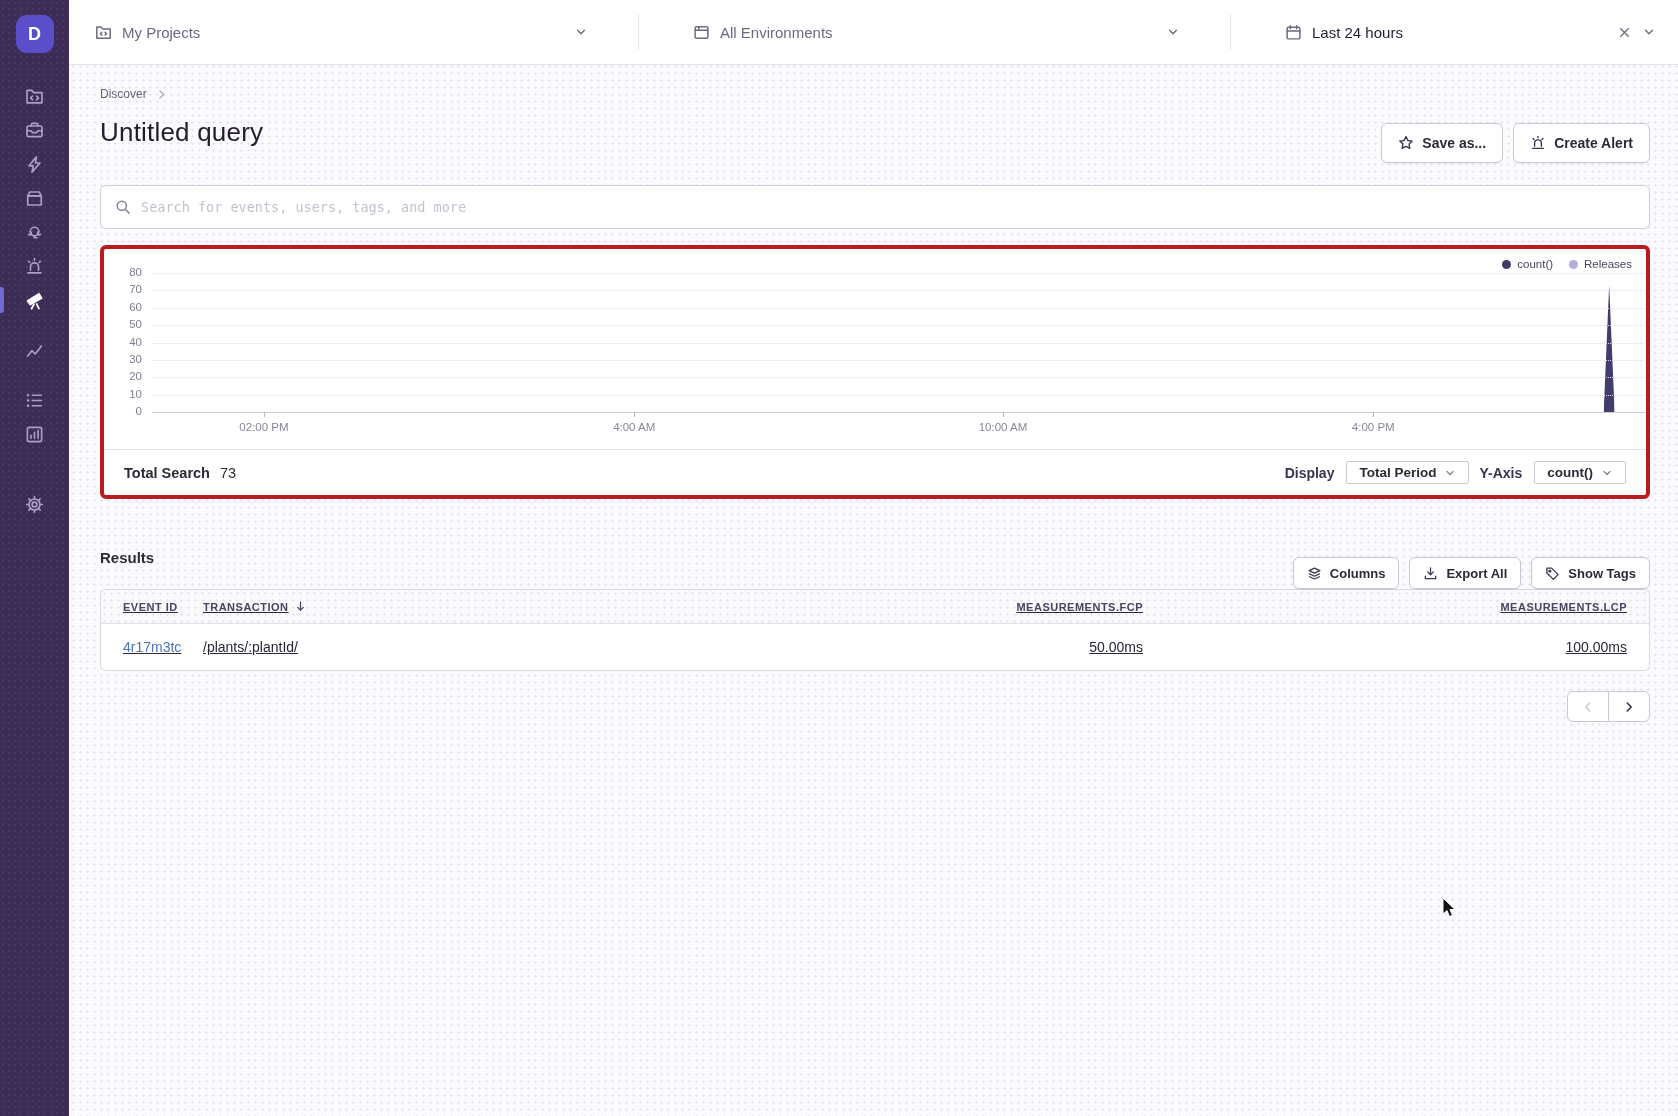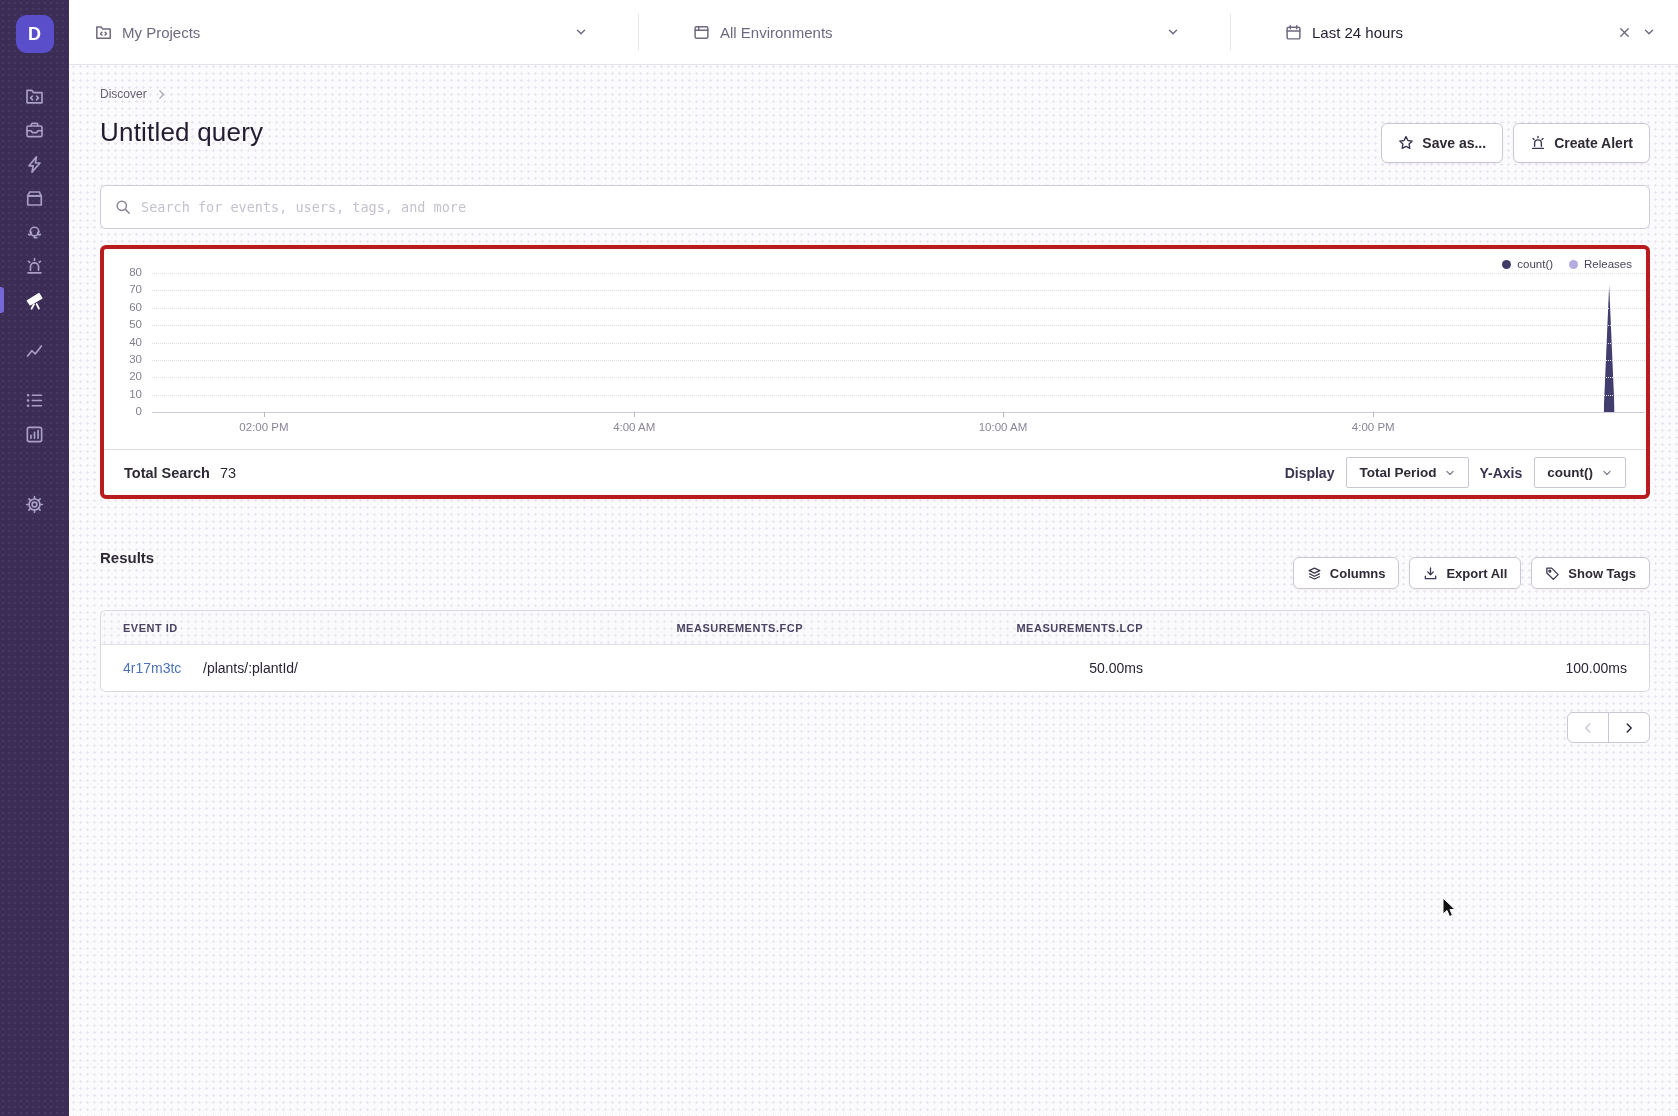--- a/index.html
+++ b/index.html
@@ -95,32 +95,32 @@
 
   .chart-footer {
     border-top:1px solid #e3dee8; height:46px; display:flex; align-items:center;
     justify-content:space-between; padding:0 20px;
   }
   .tf-left { display:flex; align-items:baseline; gap:10px; font-size:14.5px; }
   .tf-left .lbl { font-weight:600; color:#2f2936; }
   .tf-right { display:flex; align-items:center; gap:10px; }
   .tf-right .ctl-lbl { font-size:14px; font-weight:600; color:#3c3350; margin-right:2px; }
   .dropdown {
-    display:inline-flex; align-items:center; gap:8px; height:31px; padding:0 12px;
+    display:inline-flex; align-items:center; gap:8px; height:23px; padding:0 12px;
     background:#fff; border:1px solid #ccc6d3; border-radius:2px;
     font-size:13.5px; font-weight:600; color:#2f2936; cursor:pointer;
   }
   .dropdown .dchev { color:#8b8496; }
 
   
   .results-row { margin-top:26px; display:flex; align-items:center; justify-content:space-between; }
   .results-title { font-size:15px; font-weight:600; color:#2f2936; }
   .results-buttons { display:flex; gap:10px; }
 
-  .table { margin-top:21px; border:1px solid #dcd6e1; border-radius:6px; overflow:hidden; background:#fff; }
+  .table { margin-top:0; border:1px solid #dcd6e1; border-radius:6px; overflow:hidden; background:#fff;text-decoration:underline; }
   .thead {
     display:grid; grid-template-columns:80px 600px 340px 1fr; padding:0 22px; height:34px;
     align-items:center; border-bottom:1px solid #e3dee8;
     background-color:#faf9fc;
     background-image: radial-gradient(#eae6ef 1px, transparent 1.2px);
     background-size:7px 7px;
   }
   .th { font-size:11px; font-weight:700; letter-spacing:.5px; color:#4a4361; text-transform:uppercase; display:flex; align-items:center; gap:5px; cursor:pointer; }
   .th.right, .td.right { justify-content:flex-end; text-align:right; }
   .trow { display:grid; grid-template-columns:80px 600px 340px 1fr; padding:0 22px; height:46px; align-items:center; background:#fff; }
@@ -448,20 +448,29 @@
         <span>Show Tags</span>
       </button>
     </div>
   </div>
 
   <div class="table">
     <div class="thead">
       <div class="th">
           <span>EVENT ID</span>
         </div>
+      <div class="th">
+        <span>TRANSACTION</span>
+        <span class="sort-icon">
+            <svg width="13" height="13" viewBox="0 0 16 16" fill="none" stroke="currentColor" stroke-width="1.5" stroke-linecap="round" stroke-linejoin="round">
+              <path d="M8 2.5v10"></path>
+              <path d="m4.5 9 3.5 3.5L11.5 9"></path>
+            </svg>
+          </span>
+      </div>
       <div class="th right">
           <span>MEASUREMENTS.FCP</span>
         </div>
       <div class="th right">
           <span>MEASUREMENTS.LCP</span>
         </div>
     </div>
     <div class="trow">
       <div class="td">
           <a>4r17m3tc</a>

